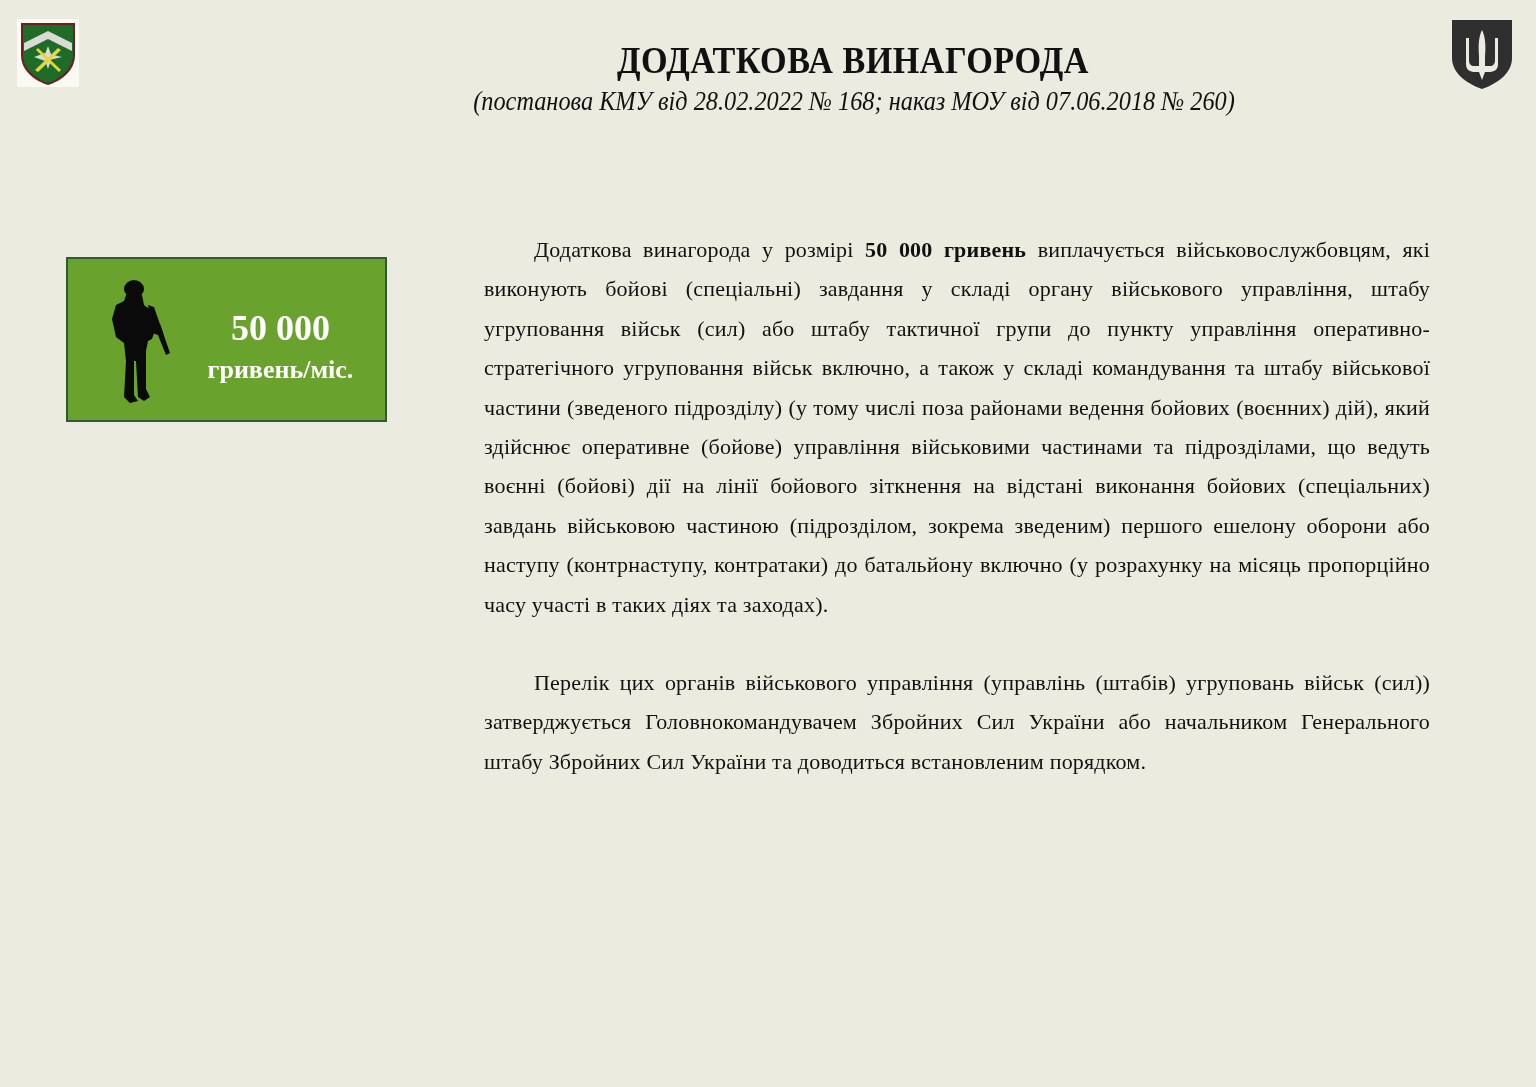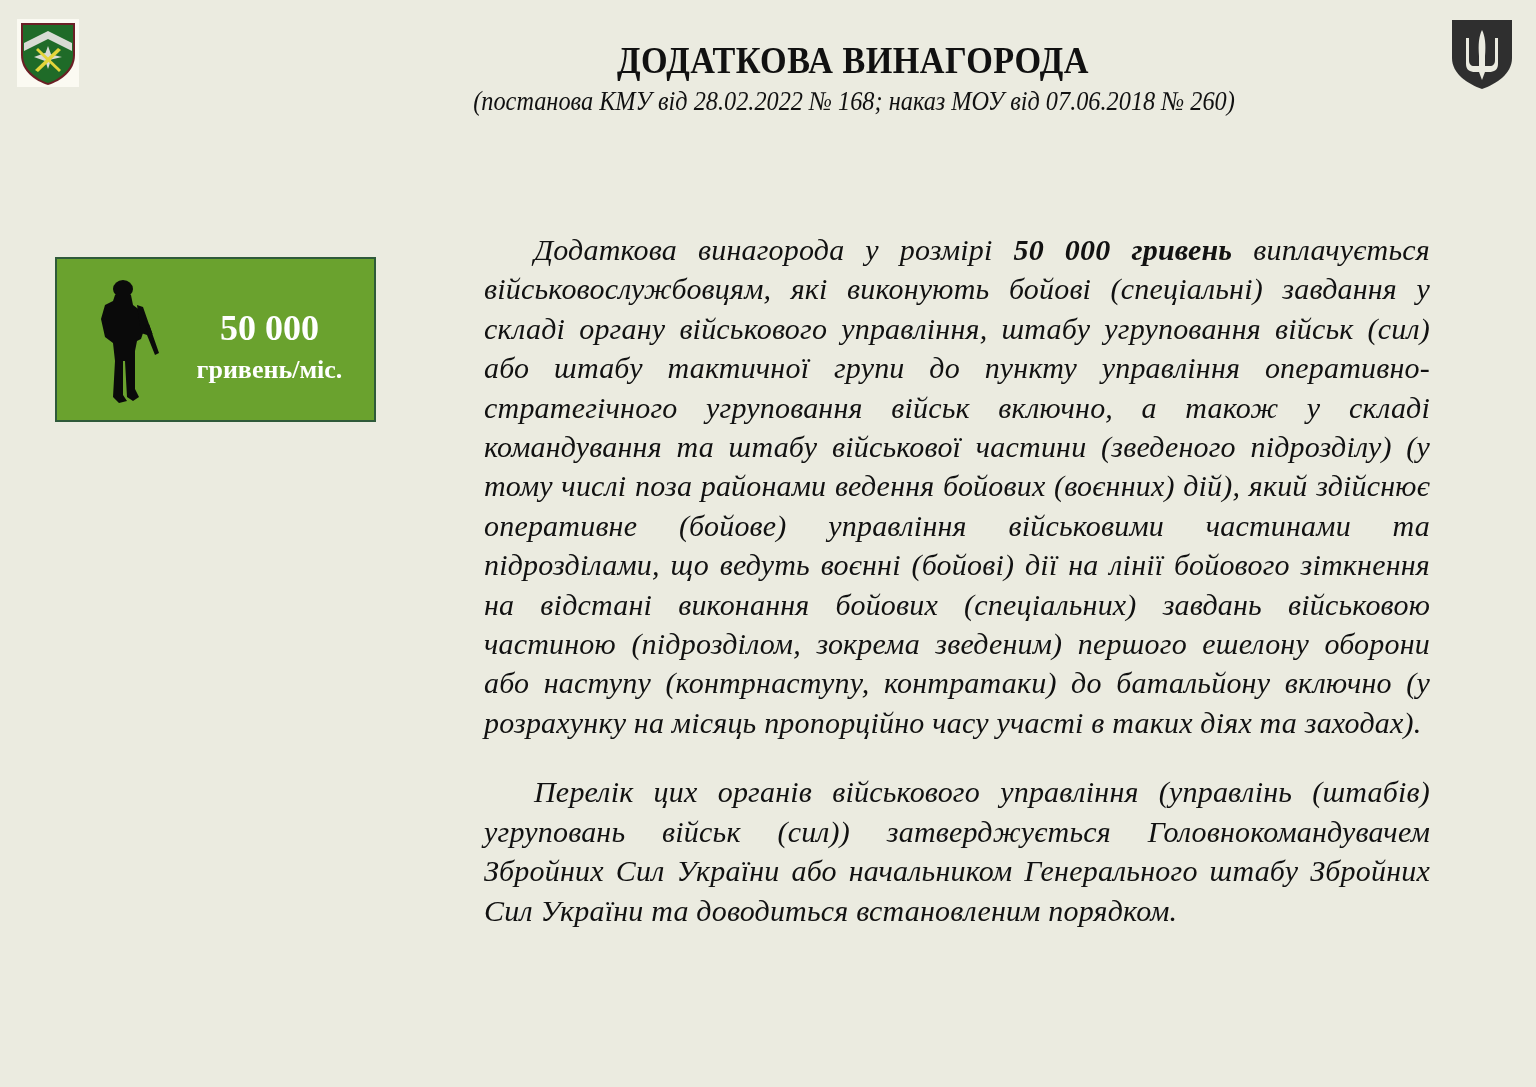--- a/index.html
+++ b/index.html
@@ -48,21 +48,21 @@
     width: 1708px;
     top: 86px;
     text-align: center;
     font-style: italic;
     font-size: 27px;
     transform: scaleX(0.9);
     transform-origin: 854px 0;
   }
   .badge {
     position: absolute;
-    left: 55px;
+    left: 66px;
     top: 257px;
     width: 321px;
     height: 165px;
     background: #6aa22e;
     border: 2px solid #2f5a3a;
     box-sizing: border-box;
   }
   .soldier {
     position: absolute;
     left: 40px;
@@ -88,32 +88,31 @@
     text-align: center;
     color: #ffffff;
     font-weight: bold;
     font-size: 26px;
   }
   .body-text {
     position: absolute;
     left: 484px;
     top: 230px;
     width: 946px;
-    font-size: 30px;
+    font-size: 22px;
     line-height: 39.4px;
     text-align: justify;
     letter-spacing: 0.2px;
-    font-style: italic;
   }
   .para {
     margin: 0;
     text-indent: 50px;
   }
   .para + .para {
-    margin-top: 30px;
+    margin-top: 39px;
   }
   .para b {
     font-weight: bold;
   }
 </style>
 </head>
 <body>
 
 <div class="logo-left">
   <svg width="62" height="68" viewBox="0 0 62 68">

